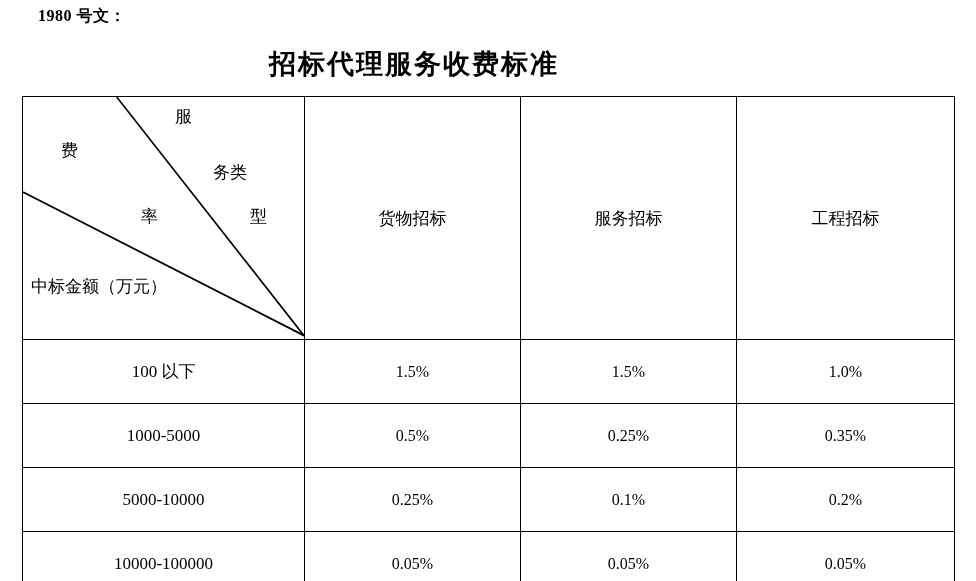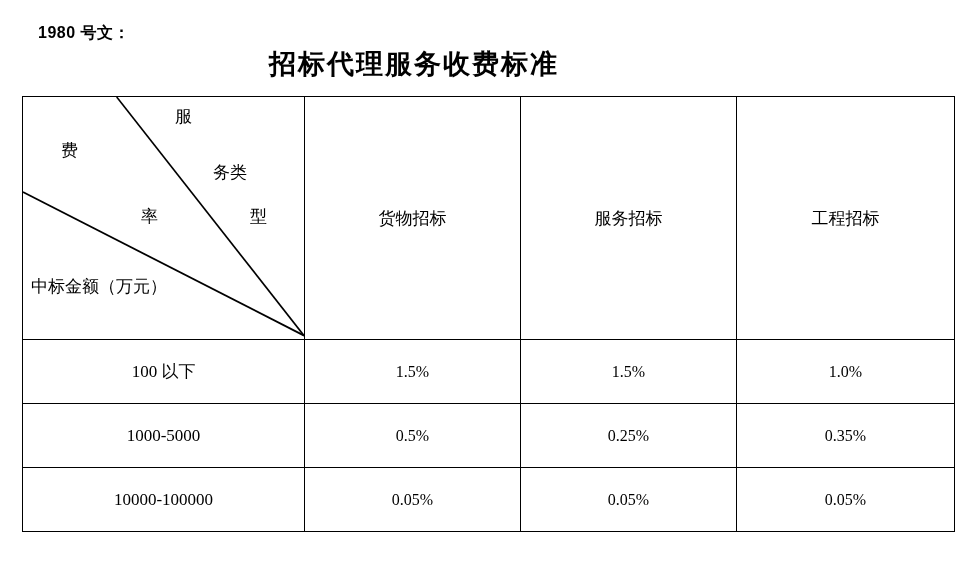--- a/index.html
+++ b/index.html
@@ -12,22 +12,22 @@
     height: 581px;
     font-family: "Liberation Serif", "DejaVu Serif", serif;
     color: #000000;
     position: relative;
     overflow: hidden;
   }
 
   .doc-note {
     position: absolute;
     left: 38px;
-    top: 23px;
-    font-family: Liberation Sans, sans-serif;
+    top: 6px;
+    font-family: Liberation Serif, serif;
     font-weight: bold;
     font-size: 16px;
     letter-spacing: 0.5px;
   }
 
   .doc-title {
     position: absolute;
     left: 0;
     top: 46px;
     width: 828px;
@@ -153,20 +153,26 @@
         <td class="num">1.5%</td>
         <td class="num">1.0%</td>
       </tr>
       <tr class="data-row">
         <td class="first mixed">1000-5000</td>
         <td class="num">0.5%</td>
         <td class="num">0.25%</td>
         <td class="num">0.35%</td>
       </tr>
       <tr class="data-row">
+        <td class="first mixed">5000-10000</td>
+        <td class="num">0.25%</td>
+        <td class="num">0.1%</td>
+        <td class="num">0.2%</td>
+      </tr>
+      <tr class="data-row">
         <td class="first mixed">10000-100000</td>
         <td class="num">0.05%</td>
         <td class="num">0.05%</td>
         <td class="num">0.05%</td>
       </tr>
     </tbody>
   </table>
 </div>
 
 </body></html>

